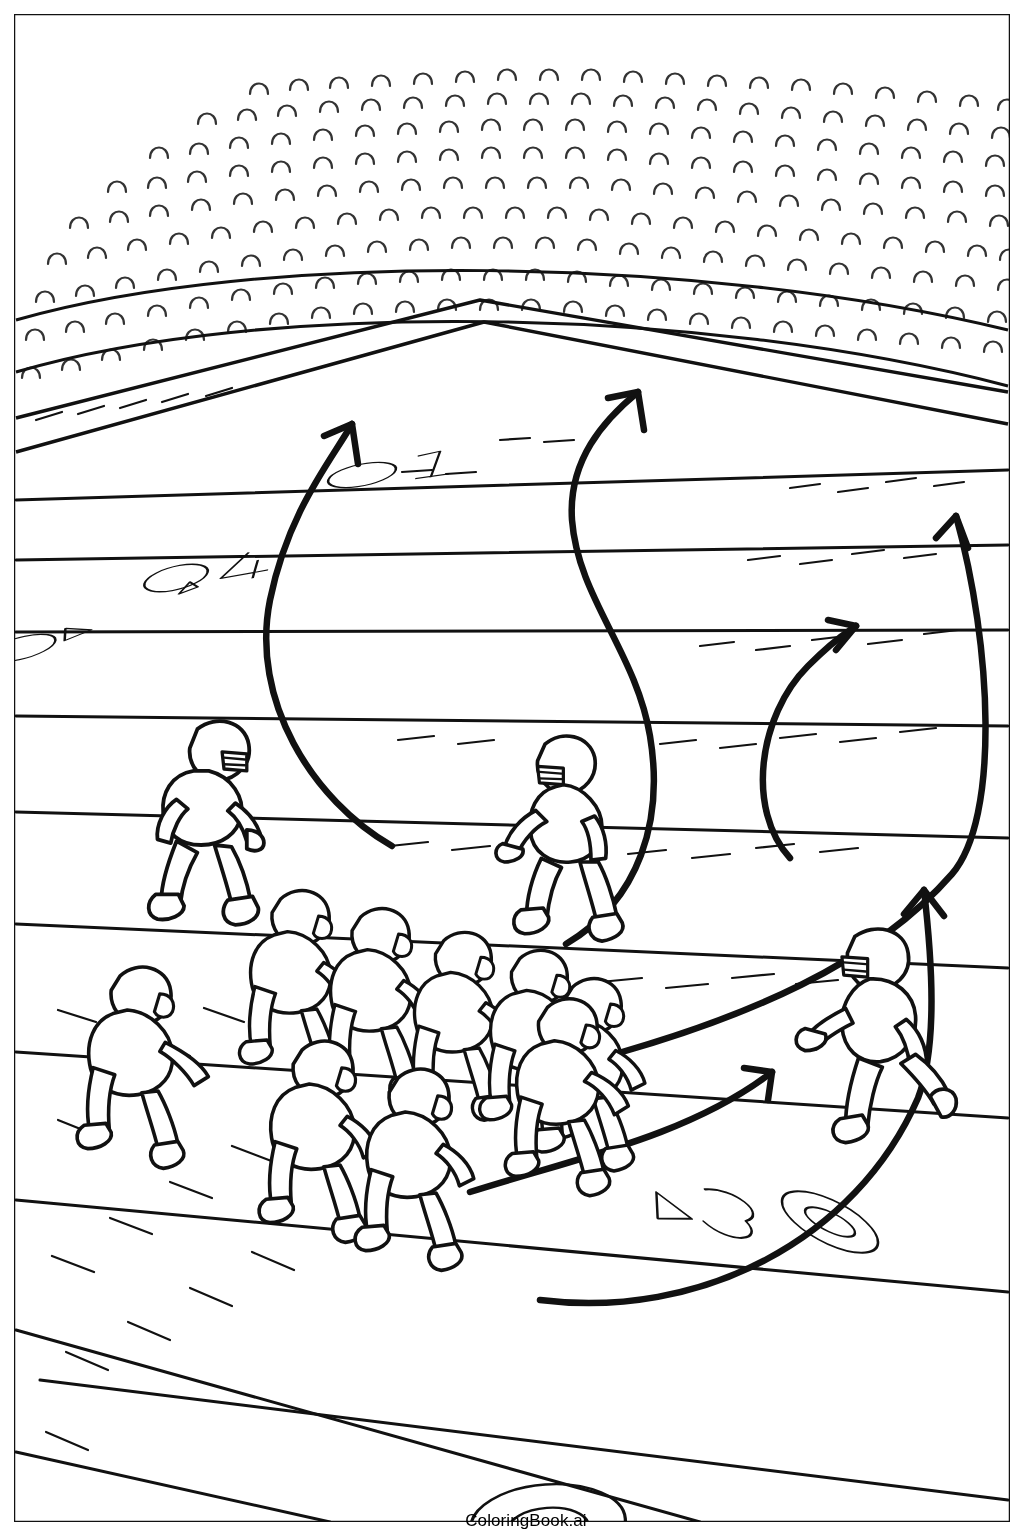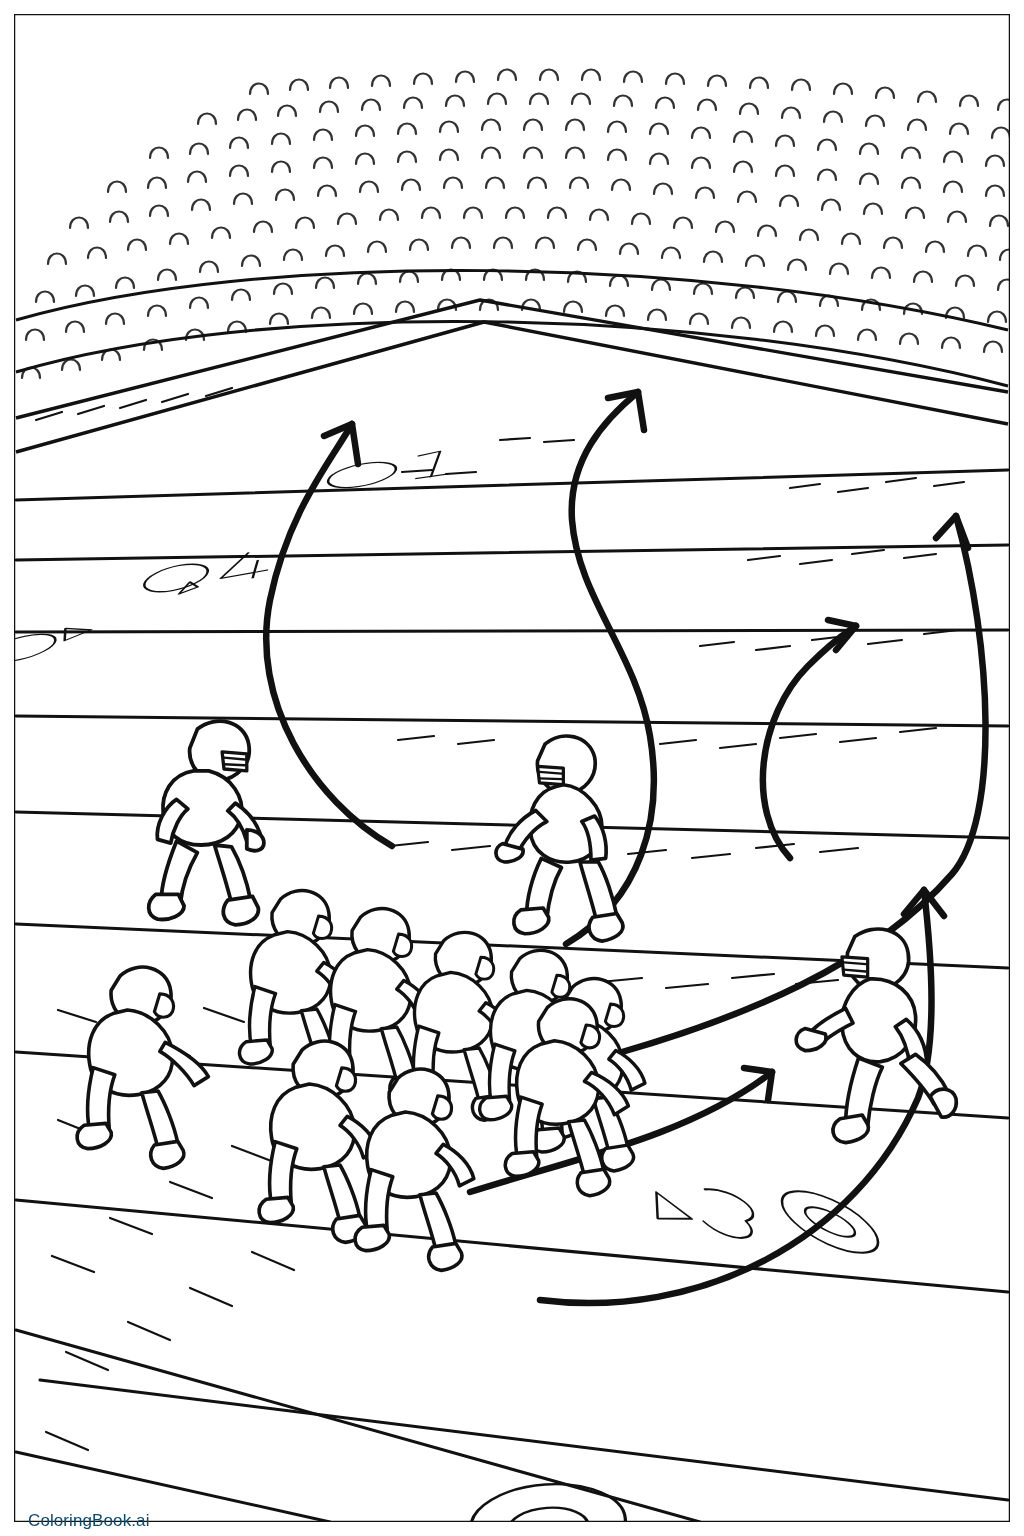--- a/index.html
+++ b/index.html
@@ -24,24 +24,24 @@
     inset: 0;
     width: 1024px;
     height: 1536px;
     display: block;
   }
   #footer-brand {
     position: absolute;
     left: 0;
     right: 0;
     bottom: 7px;
-    text-align: left;
+    text-align: center;
     font-family: "Liberation Sans", sans-serif;
     font-size: 17px;
-    color: #0c4a6e;
+    color: #000000;
     letter-spacing: 0.1px;
     line-height: 1;
     user-select: none;
     margin-left: 28px;
   }
 </style>
 </head>
 <body>
 
 <div id="page">

